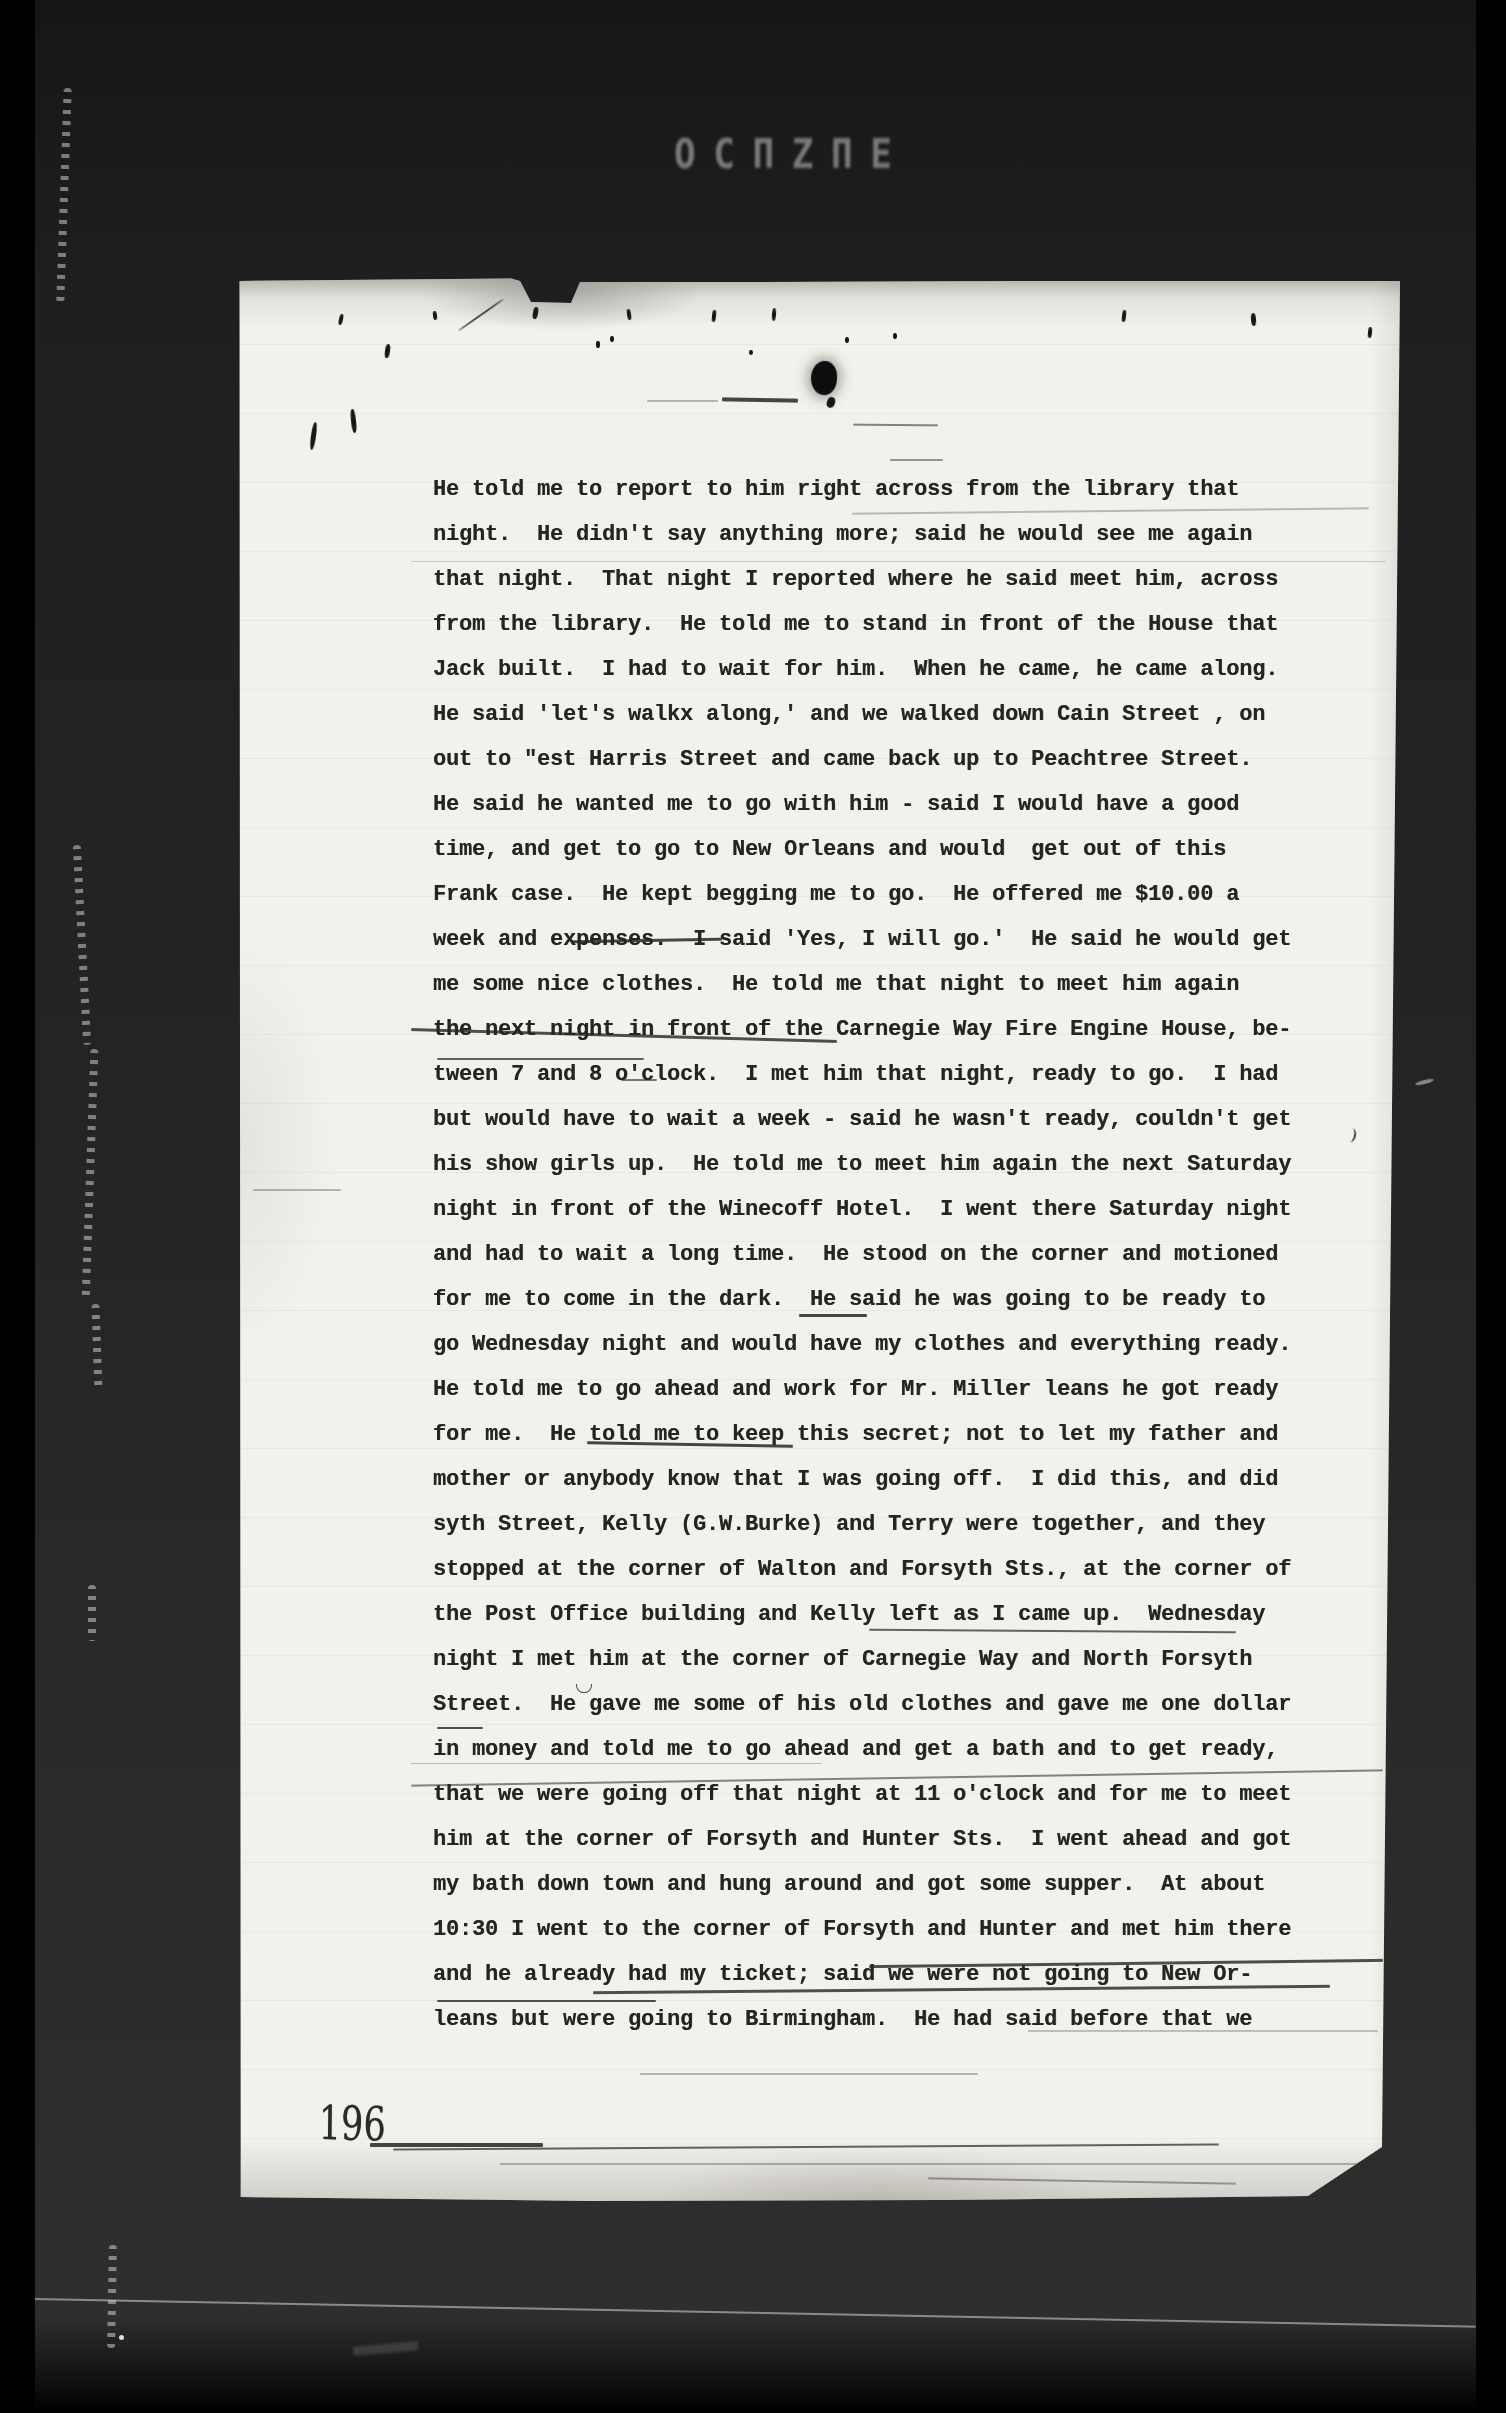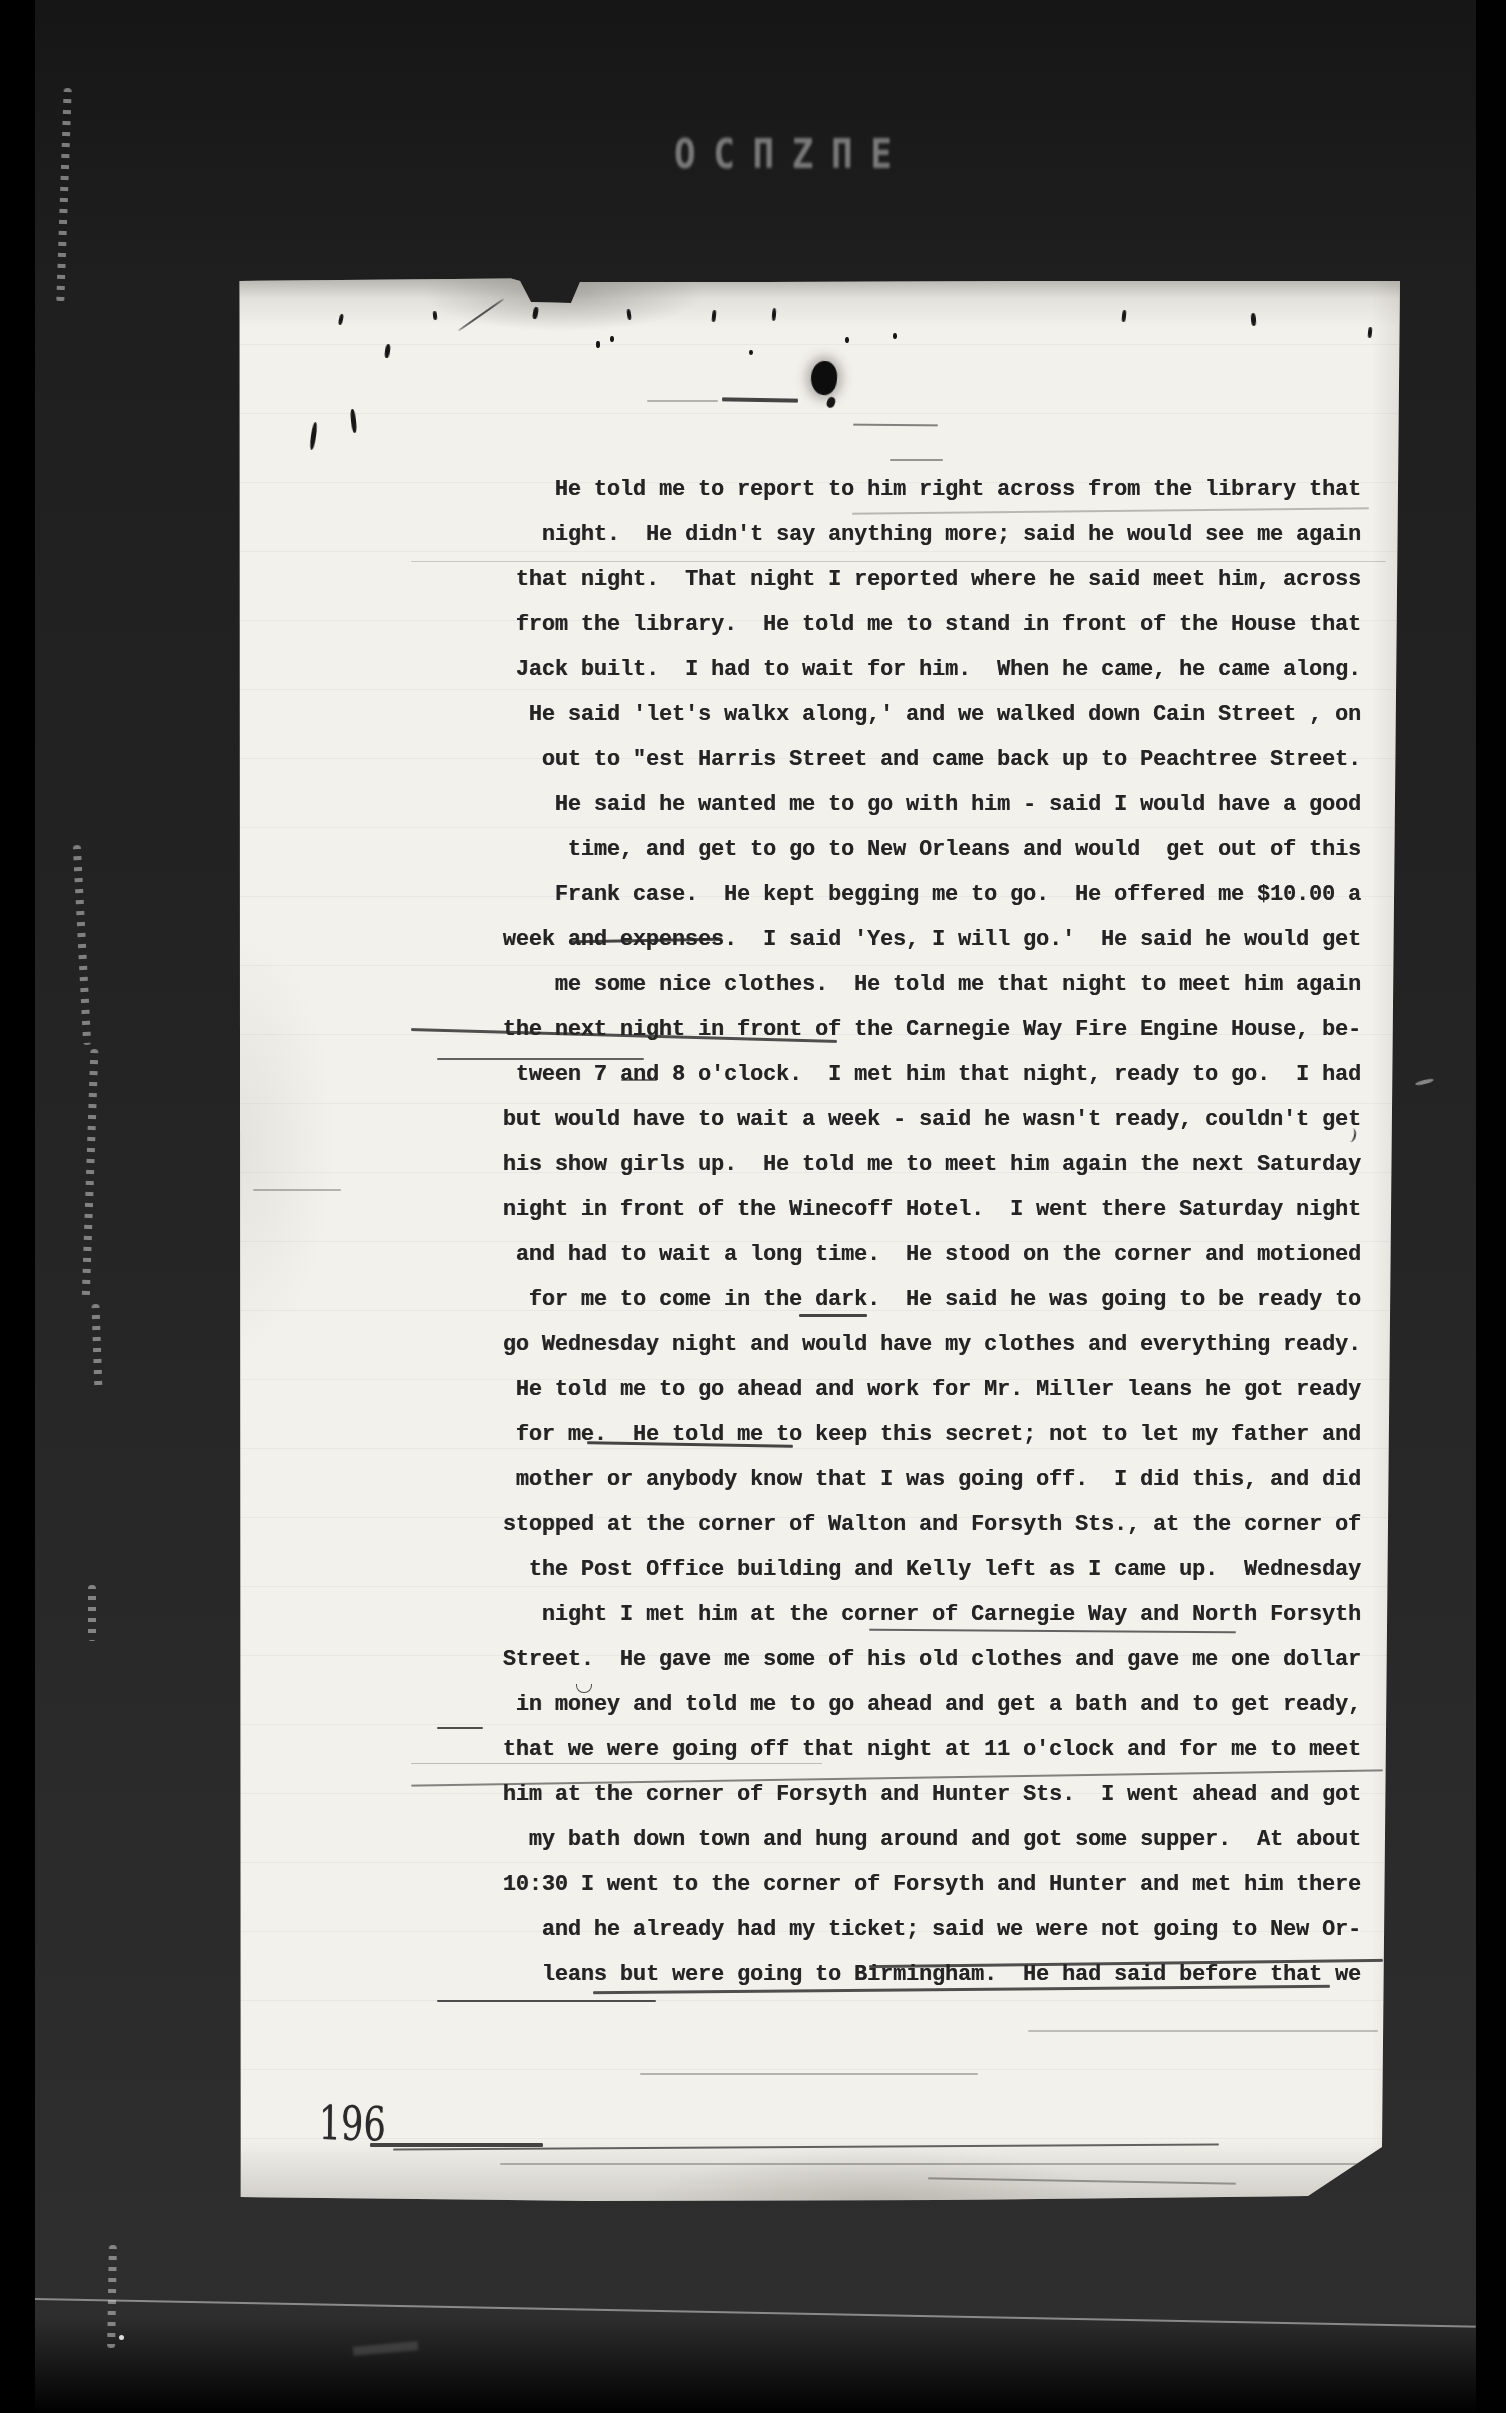--- a/index.html
+++ b/index.html
@@ -54,21 +54,21 @@
   
   .typed{
     position:absolute;left:197px;top:192px;width:928px;
     font-family:"Liberation Mono",monospace;
     font-size:22px;font-weight:700;
     line-height:45px;
     color:#242424;
     text-shadow:0.3px 0.3px 0.5px rgba(25,25,25,.55);
     letter-spacing:-0.2px;
   }
-  .tl{white-space:pre;height:45px;text-align:right;}
+  .tl{white-space:pre;height:45px;}
   .pagenum{
     position:absolute;left:83px;top:1820px;
     font-family:"DejaVu Serif",serif;
     font-size:47px;font-weight:500;color:#2b2b2b;
     transform:scaleX(.75) rotate(1deg);transform-origin:left top;
     text-shadow:0 0 0.9px rgba(0,0,0,.5);
   }
   
   .speck{position:absolute;background:#161616;border-radius:45%;filter:blur(0.3px);}
   .blob{
@@ -125,20 +125,21 @@
     <div class="tl">tween 7 and 8 o'clock.  I met him that night, ready to go.  I had</div>
     <div class="tl">but would have to wait a week - said he wasn't ready, couldn't get</div>
     <div class="tl">his show girls up.  He told me to meet him again the next Saturday</div>
     <div class="tl">night in front of the Winecoff Hotel.  I went there Saturday night</div>
     <div class="tl">and had to wait a long time.  He stood on the corner and motioned</div>
     <div class="tl">for me to come in the dark.  He said he was going to be ready to</div>
     <div class="tl">go Wednesday night and would have my clothes and everything ready.</div>
     <div class="tl">He told me to go ahead and work for Mr. Miller leans he got ready</div>
     <div class="tl">for me.  He told me to keep this secret; not to let my father and</div>
     <div class="tl">mother or anybody know that I was going off.  I did this, and did</div>
+    <div class="tl">syth Street, Kelly (G.W.Burke) and Terry were together, and they</div>
     <div class="tl">stopped at the corner of Walton and Forsyth Sts., at the corner of</div>
     <div class="tl">the Post Office building and Kelly left as I came up.  Wednesday</div>
     <div class="tl">night I met him at the corner of Carnegie Way and North Forsyth</div>
     <div class="tl">Street.  He gave me some of his old clothes and gave me one dollar</div>
     <div class="tl">in money and told me to go ahead and get a bath and to get ready,</div>
     <div class="tl">that we were going off that night at 11 o'clock and for me to meet</div>
     <div class="tl">him at the corner of Forsyth and Hunter Sts.  I went ahead and got</div>
     <div class="tl">my bath down town and hung around and got some supper.  At about</div>
     <div class="tl">10:30 I went to the corner of Forsyth and Hunter and met him there</div>
     <div class="tl">and he already had my ticket; said we were not going to New Or-</div>

